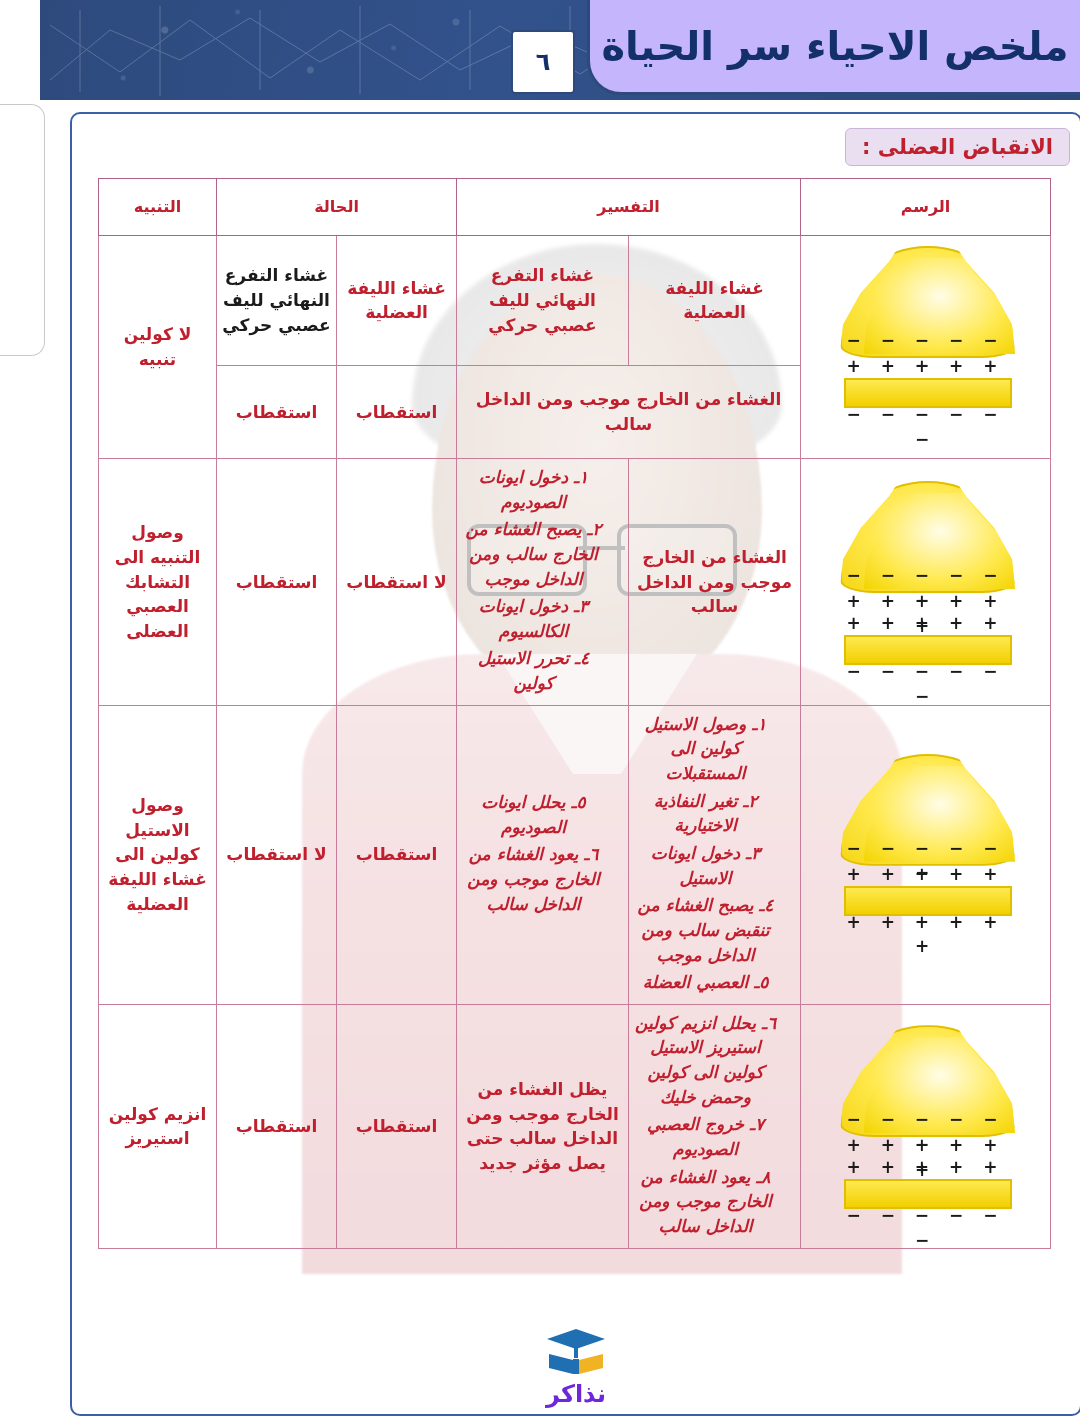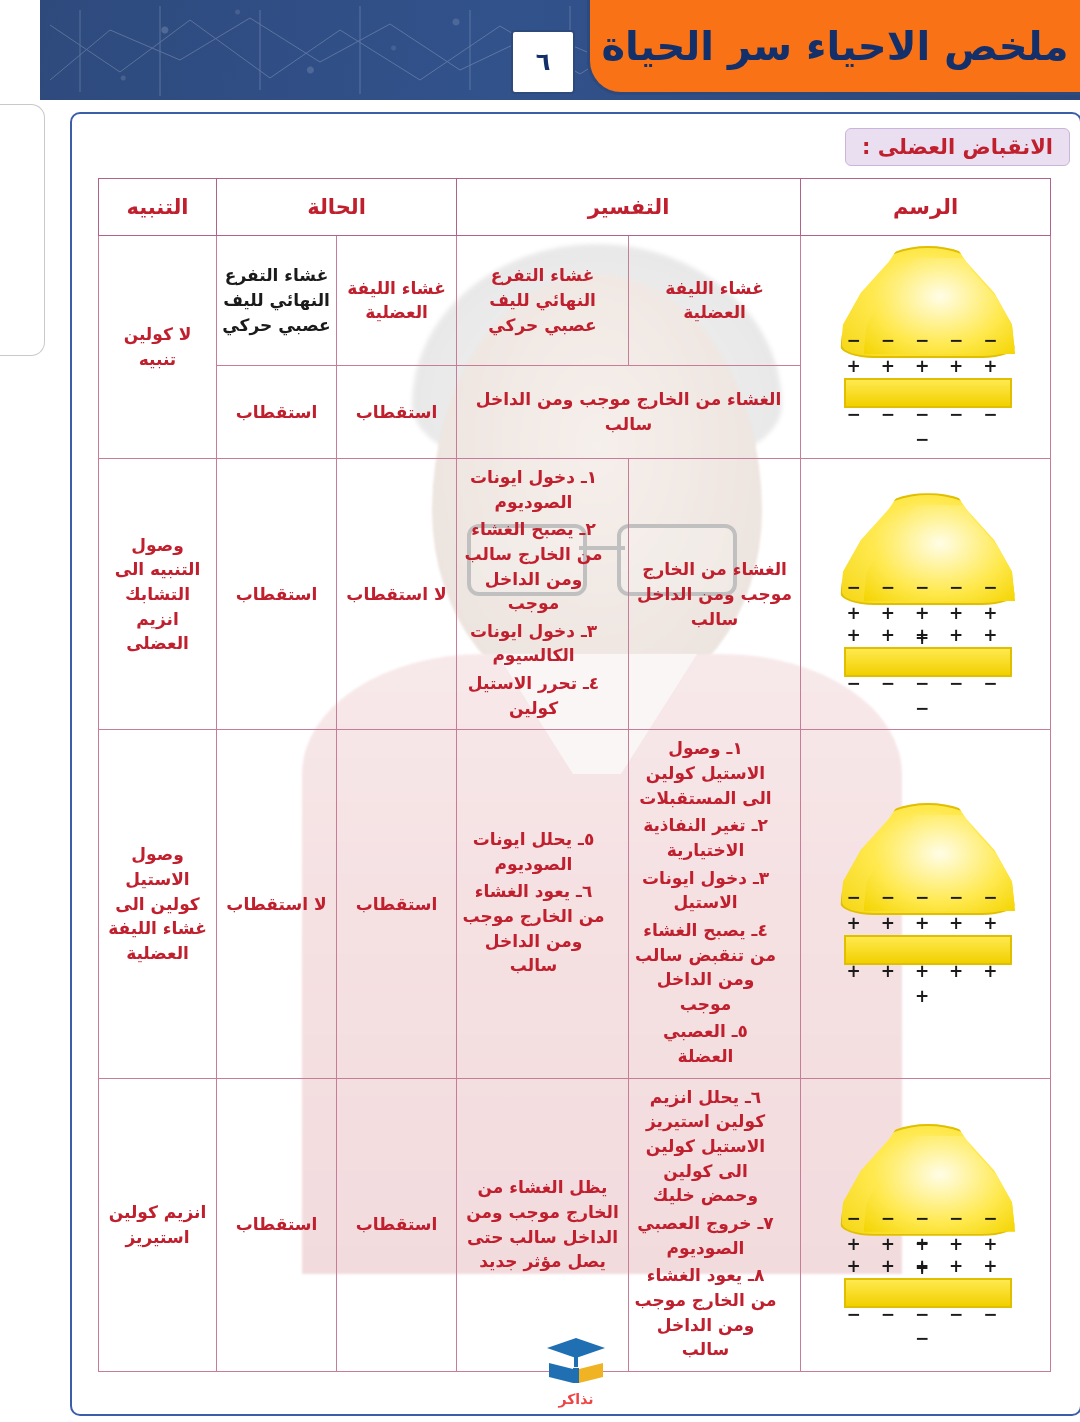--- a/index.html
+++ b/index.html
@@ -29,21 +29,21 @@
       radial-gradient(circle at 40% 22%, rgba(255,255,255,.13) 0 3px, transparent 4px),
       radial-gradient(circle at 55% 60%, rgba(255,255,255,.12) 0 3px, transparent 4px),
       radial-gradient(circle at 8% 78%, rgba(255,255,255,.12) 0 2px, transparent 3px),
       radial-gradient(circle at 34% 48%, rgba(255,255,255,.10) 0 2px, transparent 3px),
       radial-gradient(circle at 47% 84%, rgba(255,255,255,.10) 0 2px, transparent 3px),
       radial-gradient(circle at 19% 12%, rgba(255,255,255,.10) 0 2px, transparent 3px);
   }
   .header-lines{position:absolute;left:0;top:0;width:620px;height:100px;opacity:.35;}
   .title-plate{
     position:absolute;right:0;top:0;width:490px;height:92px;
-    background:#f97316;
+    background:#c4b5fd;
     border:3px solid #2e4a7d;
     border-top:none;border-right:none;
     border-radius:0 0 0 34px;
     display:flex;align-items:center;justify-content:center;
   }
   .title-plate .title{
     color:#14306b;font-weight:bold;font-size:40px;letter-spacing:0;
     white-space:nowrap;
     font-family:"DejaVu Sans", sans-serif;
   }
@@ -129,37 +129,37 @@
     border:1px solid #c77c9a;
     vertical-align:middle;
     text-align:center;
     color:#c01f2e;
     font-weight:bold;
     font-size:17px;
     line-height:1.45;
     padding:6px 5px;
   }
   table.main thead th{
-    font-size:21px;
+    font-size:16px;
     height:44px;
     border-color:#b0628a;
   }
   .col-rasm{width:250px;}
   .col-tafsir-a{width:172px;}
   .col-tafsir-b{width:172px;}
   .col-hala-a{width:120px;}
   .col-hala-b{width:120px;}
   .col-tanbih{width:118px;}
 
   td.cell-list{
     text-align:right;
     padding-right:10px;
     font-size:16px;
   }
-  td.cell-list ol{margin:0;padding:0 18px 0 0;list-style:none;}
+  td.cell-list ol{margin:0;padding:0 18px 0 0;list-style:none;font-style:italic;}
   td.cell-list li{margin:0 0 3px 0;}
   .hdr-merged{font-size:17px;}
 
   
   .draw{width:196px;height:210px;margin:0 auto;position:relative;}
   .bulb{
     position:absolute;left:12px;top:4px;width:172px;height:108px;
     background:radial-gradient(ellipse at 50% 42%, #fff9c4 0%, #ffe94f 45%, #f5d613 100%);
     border:2px solid #e0bf00;
     border-radius:62% 62% 24% 24%/86% 86% 14% 14%;
@@ -183,21 +183,21 @@
     background:linear-gradient(180deg,#ffe94f 0%, #f2d000 100%);
     border:2px solid #e0bf00;
   }
 
   
   .footer-logo{
     position:absolute;left:0;right:0;bottom:6px;text-align:center;
   }
   .footer-logo .mark{display:block;margin:0 auto 2px;}
   .footer-logo .brand{
-    color:#ef4444;font-size:14px;font-weight:bold;letter-spacing:1px;
+    color:#6d28d9;font-size:24px;font-weight:bold;letter-spacing:1px;
   }
 </style>
 </head>
 <body>
 
 <div class="header">
   <div class="header-band">
     <svg class="header-lines" viewBox="0 0 620 100" preserveAspectRatio="none">
       <g stroke="#ffffff" stroke-width="1" fill="none" opacity="0.6">
         <path d="M10,80 L70,30 L140,60 L210,18 L280,62 L350,24 L420,70 L500,32 L580,66"></path>
@@ -295,21 +295,21 @@
         <td class="cell-list">
           <ol>
             <li>١ـ دخول ايونات الصوديوم</li>
             <li>٢ـ يصبح الغشاء من الخارج سالب ومن الداخل موجب</li>
             <li>٣ـ دخول ايونات الكالسيوم</li>
             <li>٤ـ تحرر الاستيل كولين</li>
           </ol>
         </td>
         <td>لا استقطاب</td>
         <td>استقطاب</td>
-        <td>وصول التنبيه الى التشابك انزيم العضلى</td>
+        <td>وصول التنبيه الى التشابك العصبي العضلى</td>
       </tr>
 
       <tr>
         <td>
           <div class="draw">
             <div class="bulb">
               <div class="bulb-inner"></div>
             </div>
             <div class="signs s1">− − − − − −</div>
             <div class="signs s2">+ + + + + +</div>

